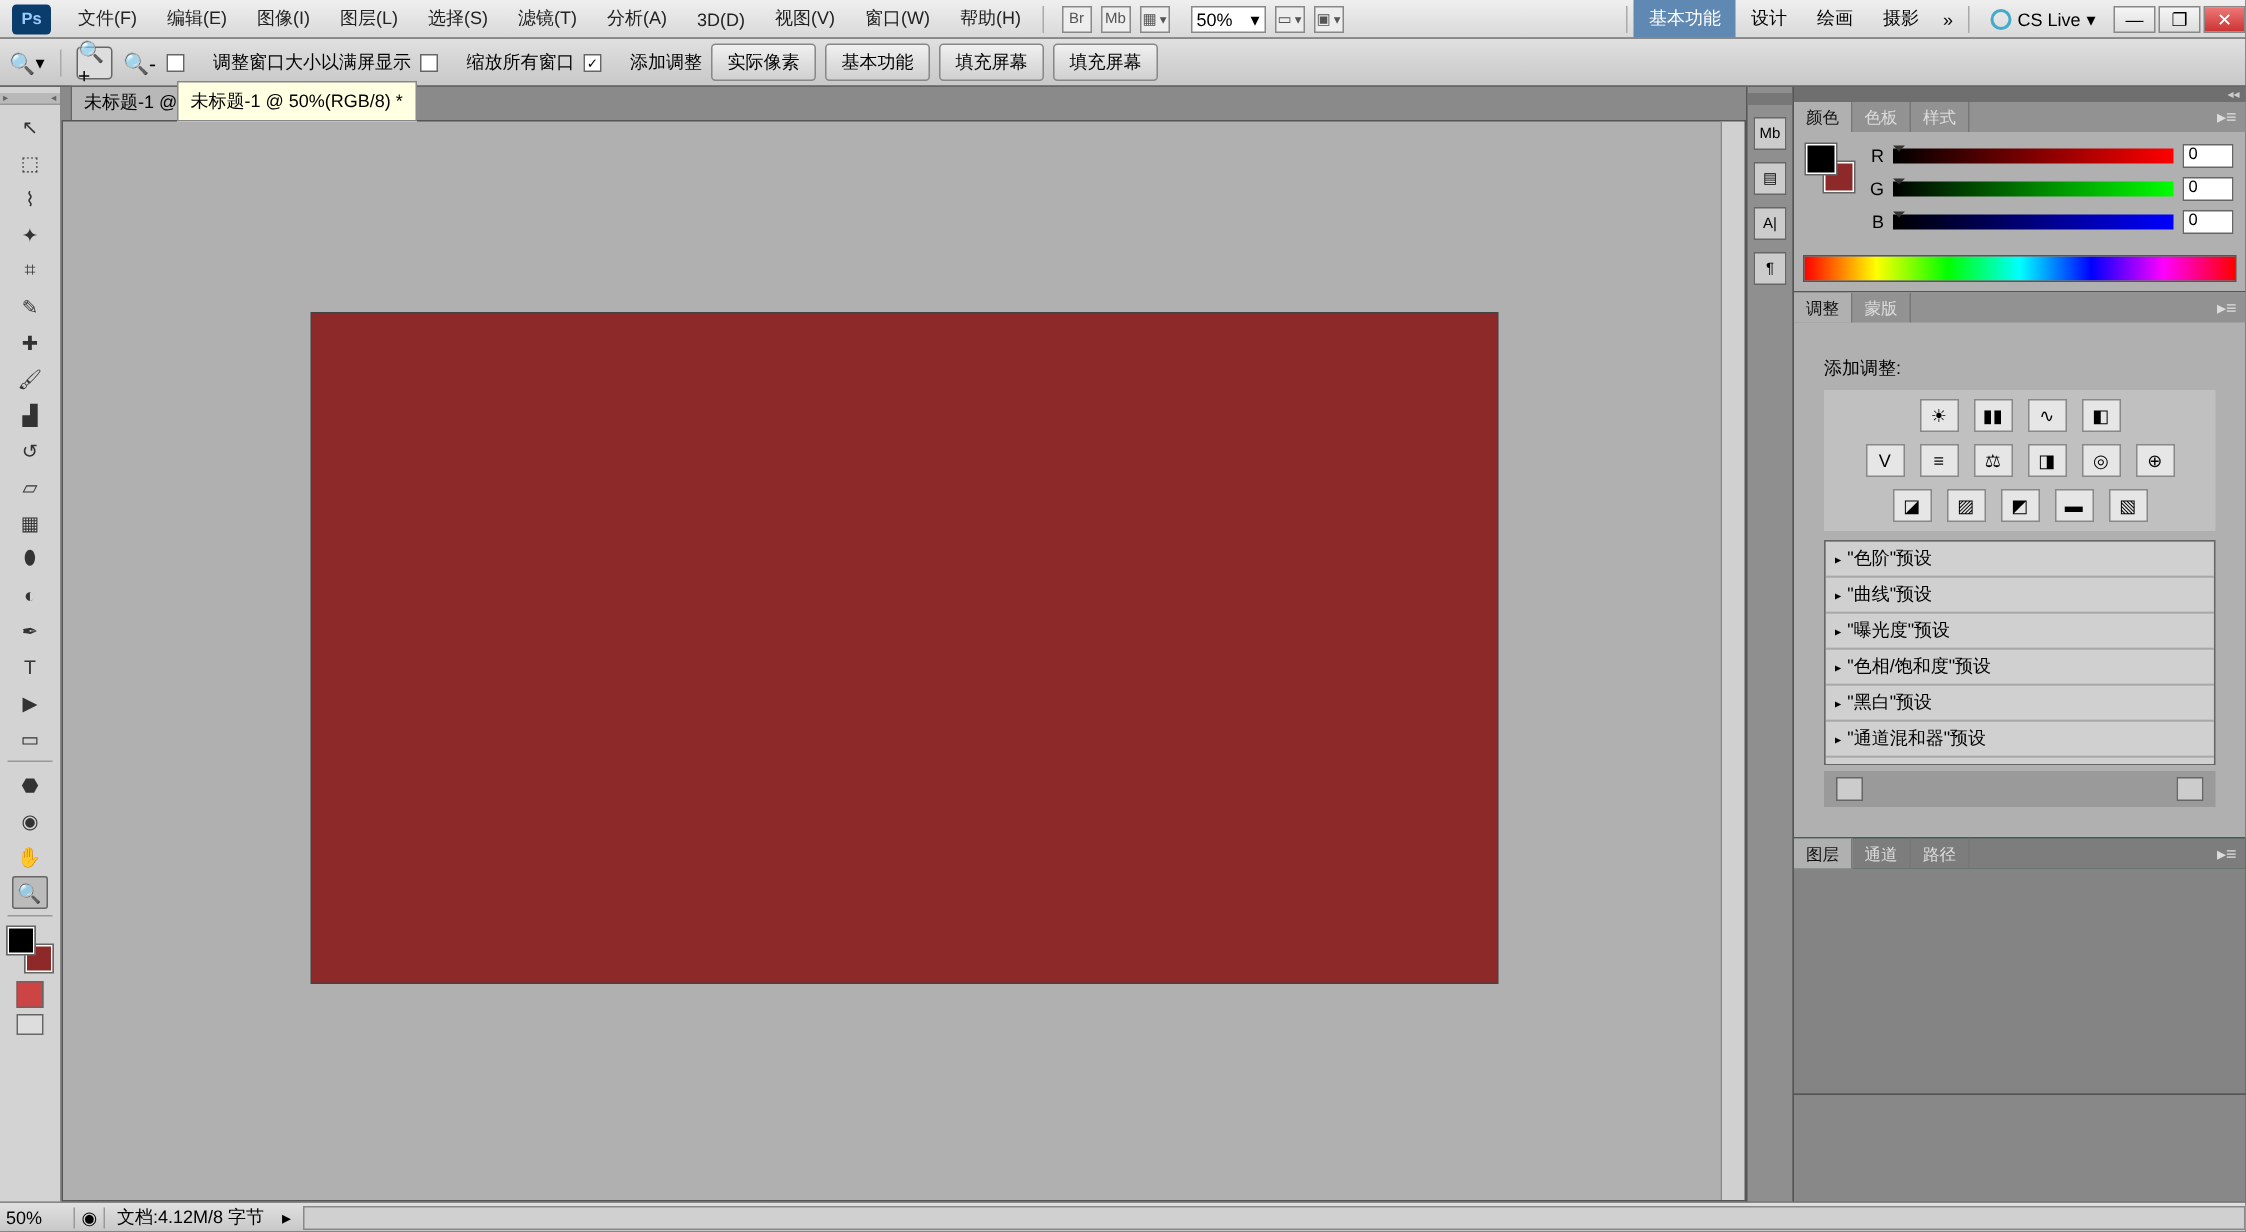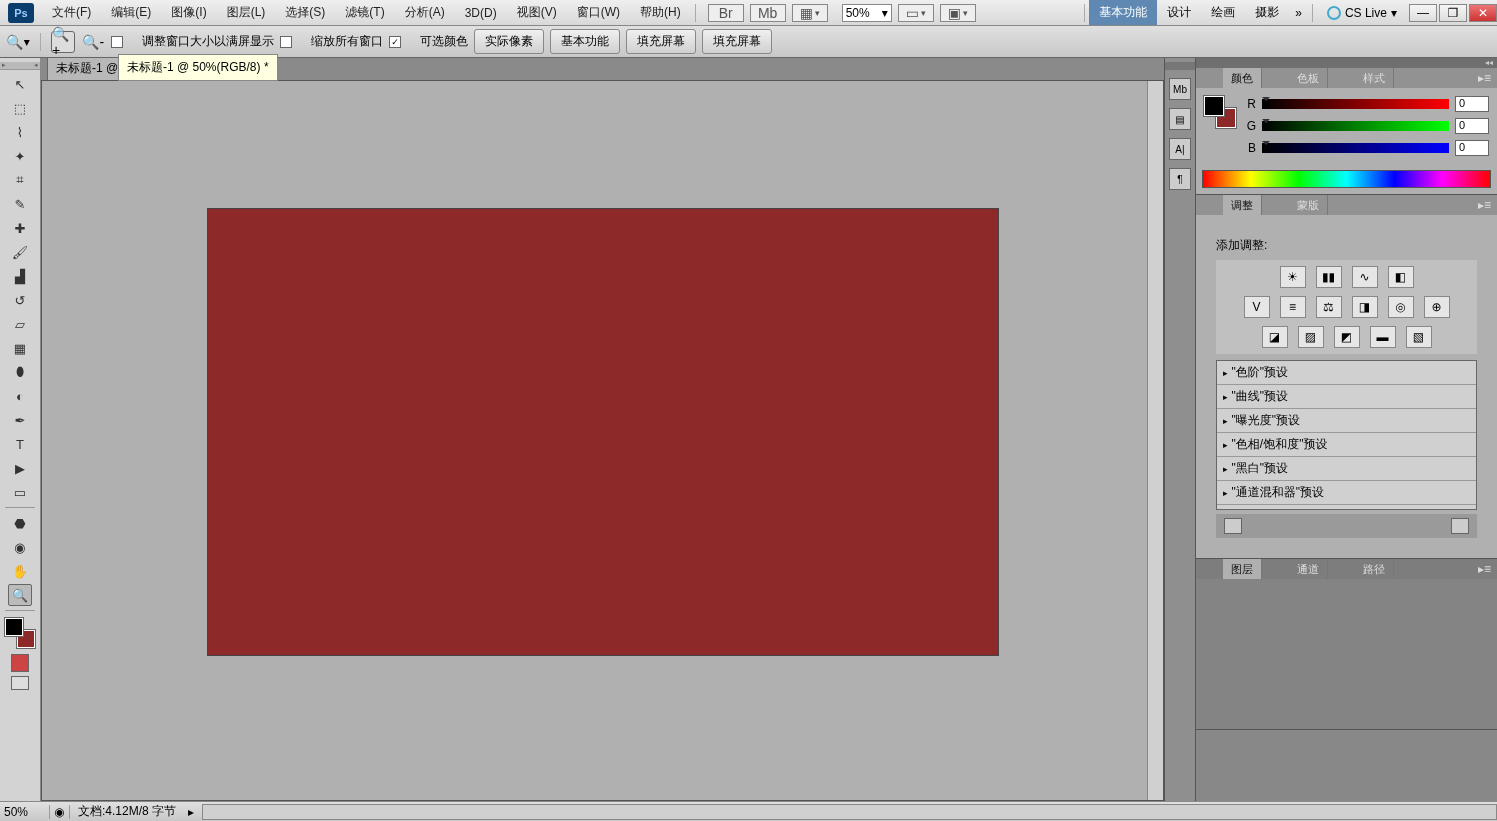--- a/index.html
+++ b/index.html
@@ -4,21 +4,21 @@
 <style>
 * { margin: 0; padding: 0; box-sizing: border-box; font-family: "Microsoft YaHei", Tahoma, sans-serif; font-size: 12px; }
 body { width: 1497px; height: 821px; background: #535353; overflow: hidden; }
 
 
 .menubar { height: 26px; background: linear-gradient(#efefef,#d9d9d9); border-bottom: 1px solid #888; display: flex; align-items: center; }
 .ps-logo { width: 26px; height: 20px; margin: 0 8px; background: #0a3d6b; color: #9cf; border-radius: 3px; display: flex; align-items: center; justify-content: center; font-weight: bold; font-size: 11px; }
 .menu-item { padding: 0 10px; cursor: default; color: #222; }
 .menu-sep { width: 1px; height: 18px; background: #aaa; margin: 0 4px; }
 .mb-icons { display: flex; gap: 6px; margin-left: 8px; }
-.mb-icon { width: 36px; height: 18px; border: 1px solid #888; background: #eee; display:flex;align-items:center;justify-content:center;font-size:14px;color:#555; }
+.mb-icon { width: 20px; height: 18px; border: 1px solid #888; background: #eee; display:flex;align-items:center;justify-content:center;font-size:10px;color:#555; }
 .arrow-down::after { content:"▾"; font-size:9px; margin-left:2px;color:#555;}
 .zoom-combo { margin-left: 8px; width: 50px; height: 18px; background:#fff; border:1px solid #888;font-size:11px;display:flex;align-items:center;padding:0 3px;justify-content:space-between;}
 .menubar-right { margin-left: auto; display:flex; align-items:center; height:100%; }
 .ws-btn { padding: 4px 10px; cursor:default;}
 .ws-btn.active { background:#5f88b3; color:#fff; }
 .chev { padding: 4px 6px; }
 .cslive { padding: 4px 10px; display:flex;align-items:center;gap:4px;}
 .cslive-ico{width:14px;height:14px;border:2px solid #4ac;border-radius:50%;}
 .win-btns { display:flex; }
 .win-btn { width:28px;height:18px;border:1px solid #888;margin-left:2px;display:flex;align-items:center;justify-content:center;background:linear-gradient(#f6f6f6,#ddd);}
@@ -58,21 +58,21 @@
 .vscroll{position:absolute;right:0;top:0;width:16px;height:100%;background:#d0d0d0;border-left:1px solid #888;}
 
 .sidepanels{width:31px;background:#8f8f8f;border-left:1px solid #555;display:flex;flex-direction:column;align-items:center;padding-top:4px;gap:8px;}
 .sp-grip{width:100%;height:8px;background:#777;}
 .sp-ico{width:22px;height:22px;background:#ccc;border:1px solid #666;display:flex;align-items:center;justify-content:center;font-size:10px;}
 
 .rightpanels{width:302px;background:#888;border-left:1px solid #555;display:flex;flex-direction:column;}
 .panel-grip{height:10px;background:#6f6f6f;display:flex;justify-content:flex-end;padding-right:4px;color:#ccc;font-size:8px;}
 .panel{background:#b0b0b0;border-bottom:1px solid #555;}
 .panel-tabs{height:20px;background:#929292;display:flex;}
-.ptab{padding:3px 8px;font-size:11px;color:#ddd;border-right:1px solid #777;margin-left:27px;}
+.ptab{padding:3px 8px;font-size:11px;color:#ddd;border-right:1px solid #777;}
 .ptab.act{background:#b0b0b0;color:#111;}
 .ptab-menu{margin-left:auto;padding:3px 6px;color:#ddd;}
 .color-body{padding:8px;display:flex;gap:8px;}
 .mini-sw{position:relative;width:32px;height:32px;}
 .msw-fg{position:absolute;width:20px;height:20px;background:#000;border:1px solid #fff;outline:1px solid #666;}
 .msw-bg{position:absolute;width:20px;height:20px;background:#8d2929;border:1px solid #fff;outline:1px solid #666;right:0;bottom:0;}
 .rgb{flex:1;}
 .ch{display:flex;align-items:center;gap:6px;margin-bottom:6px;}
 .ch-l{width:12px;text-align:right;}
 .grad{flex:1;height:10px;position:relative;}
@@ -167,21 +167,21 @@
   <div class="opt-checkbox">
       <span class="cb"></span>
       <span>调整窗口大小以满屏显示</span>
     </div>
   <div class="opt-checkbox">
       <span class="cb"></span>
       <span>缩放所有窗口</span>
     </div>
   <div class="opt-checkbox">
       <span class="cb">✓</span>
-      <span>可选颜色</span>
+      <span>添加调整</span>
     </div>
   <div class="opt-btn">实际像素</div>
   <div class="opt-btn">基本功能</div>
   <div class="opt-btn">填充屏幕</div>
   <div class="opt-btn">填充屏幕</div>
   <div class="tooltip">未标题-1 @ 50%(RGB/8) *</div>
 </div>
 
 <div class="workspace">
 

